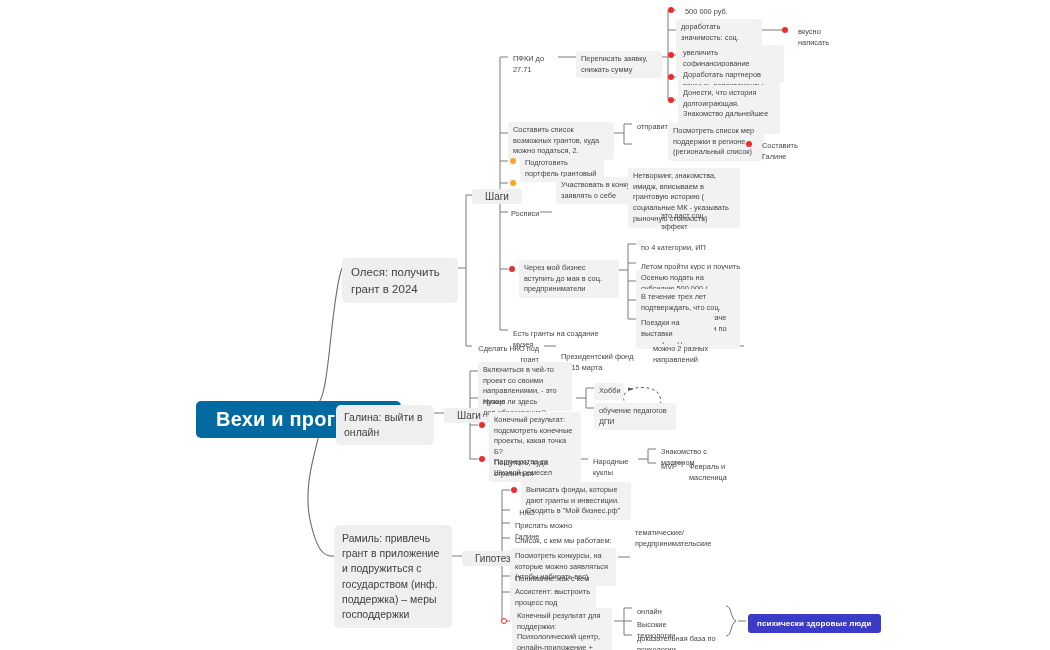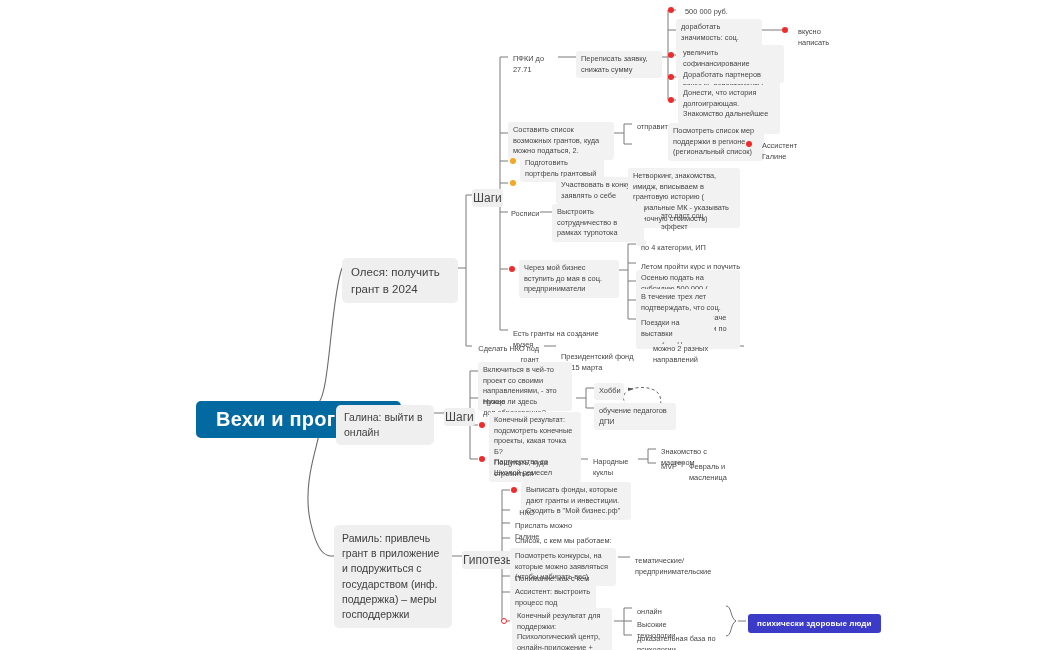--- a/index.html
+++ b/index.html
@@ -36,22 +36,22 @@
     padding:6px 9px;
     line-height:1.45;
     box-sizing:border-box;
   }
 
   .lbl{
     position:absolute;
     background:#efefef;
     border-radius:3px;
     color:#454545;
-    font-size:12px;
-    padding:2px 1px;
+    font-size:10px;
+    padding:2px 13px;
     white-space:nowrap;
   }
 
   .leaf{
     position:absolute;
     background:#f2f2f2;
     border-radius:3px;
     color:#464646;
     font-size:7.4px;
     line-height:1.45;
@@ -231,31 +231,30 @@
   <div class="leaf" style="left:678px;top:67px;width:102px;">Доработать партнеров важных, департаменты – письма поддержки</div>
 
   <div class="bullet" style="left:668px;top:97px;"></div>
   <div class="leaf" style="left:678px;top:85px;width:102px;">Донести, что история долгоиграющая.
 Знакомство дальнейшее планирование проекта.</div>
 
   <div class="leaf" style="left:508px;top:122px;width:106px;">Составить список возможных грантов, куда можно податься, 2.</div>
   <div class="leaf nb" style="left:632px;top:119px;width:70px;">отправить заявки</div>
   <div class="leaf" style="left:632px;top:123px;width:96px;margin-left:36px;">Посмотреть список мер поддержки в регионе (региональный список)</div>
   <div class="bullet" style="left:746px;top:141px;"></div>
-  <div class="leaf nb" style="left:757px;top:138px;width:62px;">Ассистент Галине</div>
+  <div class="leaf nb" style="left:757px;top:138px;width:62px;">Составить Галине</div>
 
   <div class="bullet amber" style="left:510px;top:158px;"></div>
   <div class="leaf" style="left:520px;top:155px;width:84px;">Подготовить портфель грантовый</div>
 
   <div class="bullet amber" style="left:510px;top:180px;"></div>
   <div class="leaf" style="left:520px;top:177px;width:98px;margin-left:36px;">Участвовать в конкурсах, заявлять о себе</div>
   <div class="leaf" style="left:628px;top:168px;width:112px;">Нетворкинг, знакомства, имидж, вписываем в грантовую историю ( социальные МК - указывать рыночную стоимость)</div>
 
   <div class="leaf nb" style="left:506px;top:206px;width:40px;">Росписи</div>
-  <div class="leaf" style="left:552px;top:204px;width:92px;">Выстроить сотрудничество в рамках турпотока</div>
   <div class="leaf nb" style="left:656px;top:208px;width:72px;">это даст соц. эффект</div>
 
   <div class="bullet" style="left:509px;top:266px;"></div>
   <div class="leaf" style="left:519px;top:260px;width:100px;">Через мой бизнес вступить до мая в соц. предприниматели</div>
 
   <div class="leaf nb" style="left:636px;top:240px;width:90px;">по 4 категории, ИП</div>
   <div class="leaf" style="left:636px;top:240px;width:0;height:0;"></div>
   <div class="leaf nb" style="left:636px;top:259px;width:120px;">Летом пройти курс и поучить сертификат</div>
   <div class="leaf" style="left:636px;top:270px;width:104px;">Осенью подать на субсидию 500 000 ( аренда, закупка оборудования, обучение и др.)</div>
   <div class="leaf" style="left:636px;top:289px;width:104px;">В течение трех лет подтверждать, что соц. предприниматель, иначе нужно вернуть деньги по этой субсидии</div>
@@ -291,21 +290,21 @@
   <div class="lbl" style="left:462px;top:551px;">Гипотезы</div>
 
   <div class="bullet" style="left:511px;top:487px;"></div>
   <div class="leaf" style="left:521px;top:482px;width:110px;">Выписать фонды, которые дают гранты и инвестиции. Сходить в "Мой бизнес.рф"</div>
 
   <div class="leaf nb" style="left:510px;top:505px;width:34px;text-align:center;">НКО</div>
   <div class="leaf nb" style="left:510px;top:518px;width:90px;">Прислать можно Галине</div>
   <div class="leaf nb" style="left:510px;top:533px;width:110px;">Список, с кем мы работаем: итоговый</div>
 
   <div class="leaf" style="left:510px;top:548px;width:106px;">Посмотреть конкурсы, на которые можно заявляться (чтобы набирать вес)</div>
-  <div class="leaf nb" style="left:630px;top:553px;width:114px;">тематические/предпринимательские</div>
+  <div class="leaf nb" style="left:630px;top:525px;width:114px;">тематические/предпринимательские</div>
 
   <div class="leaf nb" style="left:510px;top:571px;width:98px;">Понимание: как с кем работать</div>
   <div class="leaf" style="left:510px;top:584px;width:86px;">Ассистент: выстроить процесс под передачу</div>
 
   <div class="bullet hollow" style="left:501px;top:618px;"></div>
   <div class="leaf" style="left:512px;top:608px;width:100px;">Конечный результат для поддержки: Психологический центр, онлайн-приложение + институт по повышению квалификации психологов</div>
 
   <div class="leaf nb" style="left:632px;top:604px;width:50px;">онлайн</div>
   <div class="leaf nb" style="left:632px;top:617px;width:72px;">Высокие технологии</div>
   <div class="leaf nb" style="left:632px;top:631px;width:108px;">доказательная база по психологии</div>

